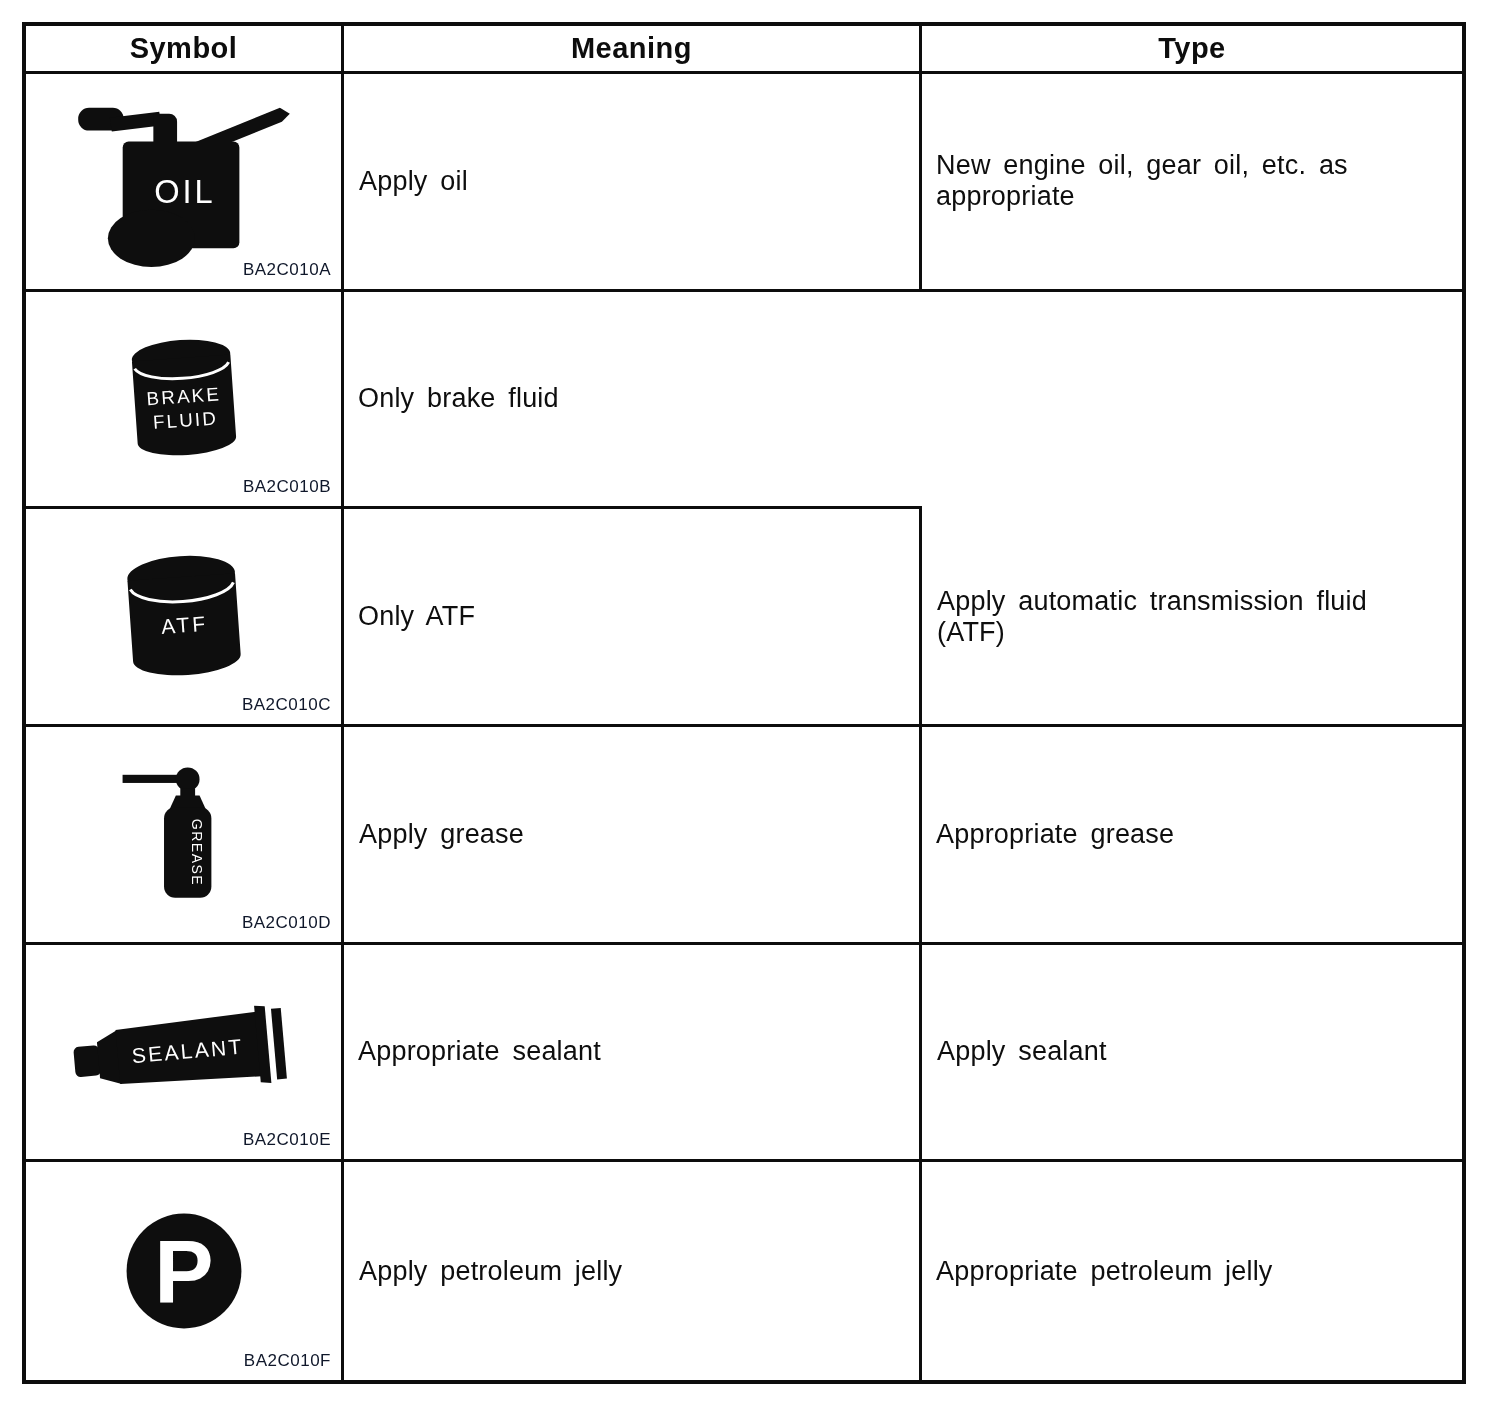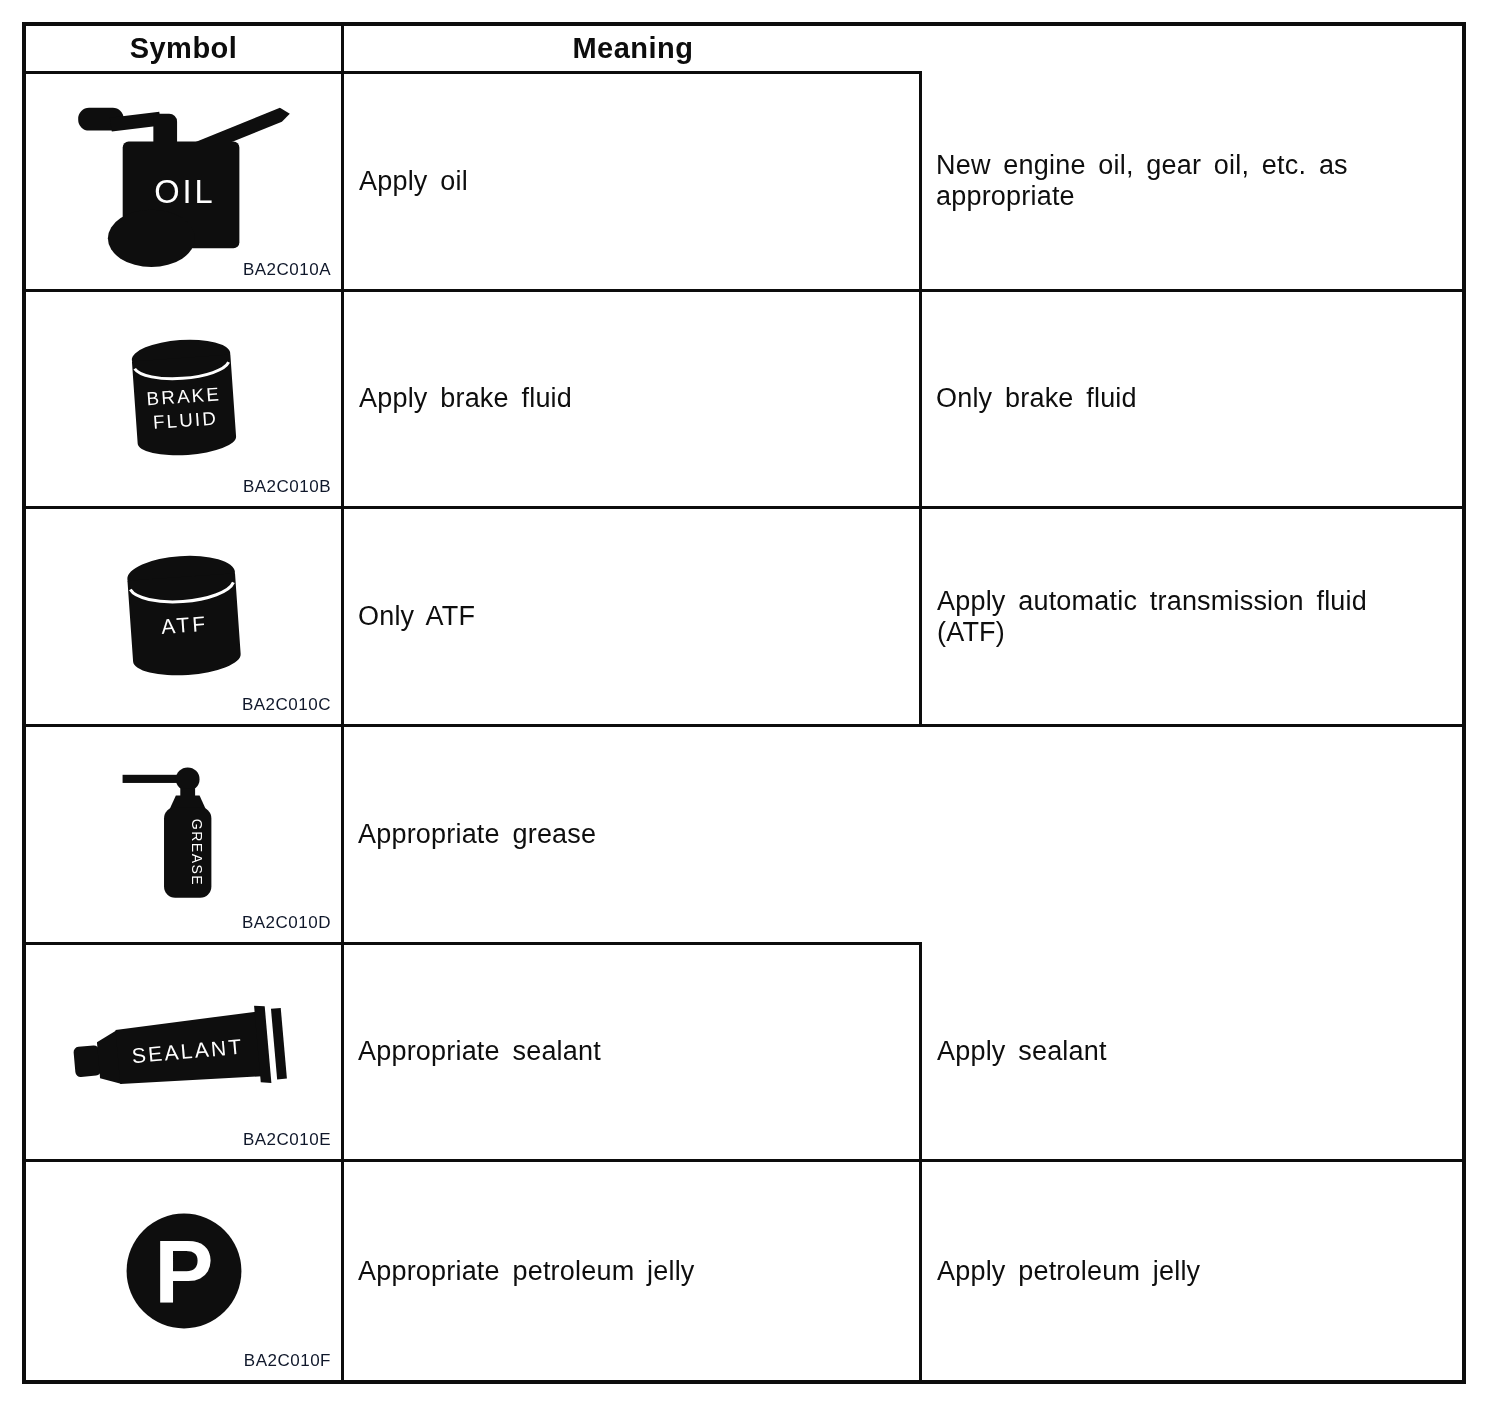--- a/index.html
+++ b/index.html
@@ -88,20 +88,21 @@
 </style>
 </head>
 <body>
 
 <div class="page">
   <div class="symbol-table">
 
     <div class="trow">
       <div class="cell hcell">Symbol</div>
       <div class="cell hcell">Meaning</div>
+      <div class="cell hcell">Type</div>
     </div>
 
     <div class="trow">
       <div class="cell symbol-cell">
         <svg class="icon" width="228" height="178" viewBox="0 0 230 180">
           <rect class="ink" x="8" y="16" width="46" height="23" rx="11"></rect>
           <polygon class="ink" points="40,26 90,20 92,34 42,40"></polygon>
           <path class="ink" d="M84,22 h16 a8,8 0 0 1 8,8 v28 h-24 z"></path>
           <polygon class="ink" points="118,54 212,16 222,22 214,30 130,64"></polygon>
           <rect class="ink" x="53" y="50" width="118" height="108" rx="6"></rect>
@@ -120,21 +121,20 @@
           <g transform="rotate(-4 80 95)">
             <ellipse class="ink" cx="80" cy="38" rx="66" ry="22"></ellipse>
             <path class="ink" d="M14,40 L14,150 A66,20 0 0 0 146,150 L146,40 Z"></path>
             <path d="M17,50 A64,21 0 0 0 143,50" stroke="#ffffff" stroke-width="4" fill="none"></path>
             <text class="icon-label" x="80" y="100" font-size="25" letter-spacing="3" text-anchor="middle">BRAKE</text>
             <text class="icon-label" x="80" y="132" font-size="25" letter-spacing="3" text-anchor="middle">FLUID</text>
           </g>
         </svg>
         <span class="code">BA2C010B</span>
       </div>
-      <div class="cell text-cell meaning-cell">Apply brake fluid</div>
       <div class="cell text-cell type-cell">Only brake fluid</div>
     </div>
 
     <div class="trow">
       <div class="cell symbol-cell">
         <svg class="icon" width="128" height="146" viewBox="0 0 170 195">
           <g transform="rotate(-4 85 97)">
             <ellipse class="ink" cx="85" cy="42" rx="72" ry="26"></ellipse>
             <path class="ink" d="M13,44 L13,152 A72,23 0 0 0 157,152 L157,44 Z"></path>
             <path d="M16,56 A70,25 0 0 0 154,56" stroke="#ffffff" stroke-width="4" fill="none"></path>
@@ -152,20 +152,21 @@
         <svg class="icon" width="126" height="148" viewBox="0 0 170 200">
           <rect class="ink" x="2" y="20" width="74" height="11"></rect>
           <circle class="ink" cx="90" cy="26" r="16"></circle>
           <rect class="ink" x="80" y="38" width="20" height="12"></rect>
           <polygon class="ink" points="74,48 106,48 116,70 64,70"></polygon>
           <rect class="ink" x="58" y="64" width="64" height="122" rx="15"></rect>
           <text class="icon-label" x="0" y="0" font-size="19" letter-spacing="2" text-anchor="middle" transform="translate(96 125) rotate(90)">GREASE</text>
         </svg>
         <span class="code">BA2C010D</span>
       </div>
+      <div class="cell text-cell meaning-cell">Apply grease</div>
       <div class="cell text-cell type-cell">Appropriate grease</div>
     </div>
 
     <div class="trow">
       <div class="cell symbol-cell">
         <svg class="icon" width="226" height="98" viewBox="0 0 300 130">
           <g transform="rotate(-5 150 65)">
             <rect class="ink" x="4" y="46" width="34" height="40" rx="7"></rect>
             <polygon class="ink" points="36,42 64,28 64,100 36,90"></polygon>
             <polygon class="ink" points="62,28 250,20 250,106 62,100"></polygon>
@@ -181,18 +182,18 @@
     </div>
 
     <div class="trow">
       <div class="cell symbol-cell">
         <svg class="icon" width="122" height="122" viewBox="0 0 170 170">
           <circle class="ink" cx="85" cy="85" r="80"></circle>
           <text class="icon-label" x="85" y="129" font-size="124" font-weight="bold" text-anchor="middle">P</text>
         </svg>
         <span class="code">BA2C010F</span>
       </div>
+      <div class="cell text-cell meaning-cell">Apply petroleum jelly</div>
       <div class="cell text-cell type-cell">Appropriate petroleum jelly</div>
-      <div class="cell text-cell meaning-cell">Apply petroleum jelly</div>
     </div>
 
   </div>
 </div>
 
 </body></html>

